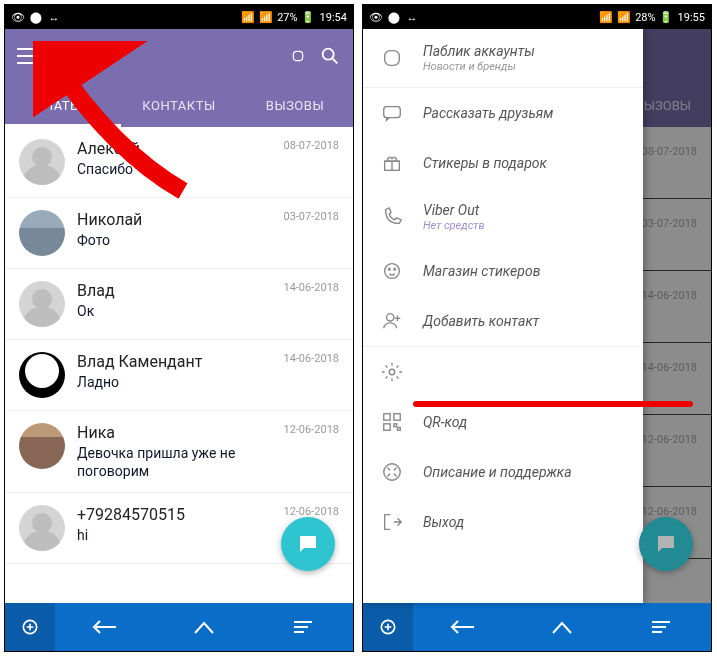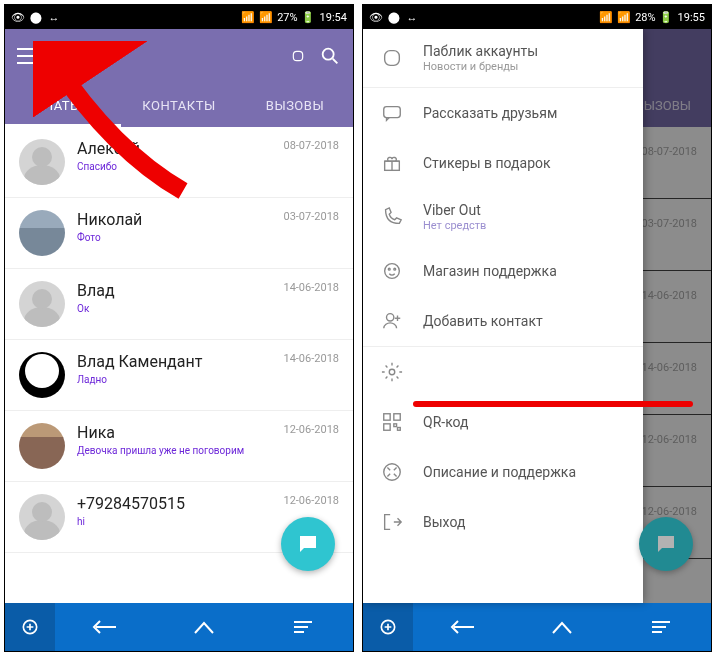--- a/index.html
+++ b/index.html
@@ -20,28 +20,28 @@
   .chat { display: flex; align-items: flex-start; padding: 12px 14px; border-bottom: 1px solid #eee; gap: 12px; }
   .avatar { width: 46px; height: 46px; border-radius: 50%; background: #d4d4d4; flex-shrink: 0; position: relative; overflow: hidden; }
   .avatar.default::after { content: ""; position: absolute; top: 8px; left: 13px; width: 20px; height: 20px; border-radius: 50%; background: #bdbdbd; }
   .avatar.default::before { content: ""; position: absolute; bottom: -8px; left: 5px; width: 36px; height: 28px; border-radius: 50% 50% 0 0; background: #bdbdbd; }
   .avatar.photo1 { background: linear-gradient(#9ab 40%, #789 40%); }
   .avatar.photo2 { background: #000; }
   .avatar.photo2::after { content: ""; position: absolute; top: 2px; left: 6px; width: 34px; height: 34px; border-radius: 50%; background: #fff; }
   .avatar.photo3 { background: linear-gradient(#b97 30%, #865 30%); }
   .chat-body { flex: 1; min-width: 0; }
   .chat-name { font-size: 16px; color: #222; margin-bottom: 2px; }
-  .chat-msg { font-size: 10px; color: #6d28d9; line-height: 1.3; }
+  .chat-msg { font-size: 14px; color: #0f172a; line-height: 1.3; }
   .chat-date { font-size: 11px; color: #999; }
   .fab { position: absolute; bottom: 80px; right: 18px; width: 54px; height: 54px; border-radius: 50%; background: #2fc5d0; display: flex; align-items: center; justify-content: center; color: #fff; box-shadow: 0 2px 6px rgba(0,0,0,0.3); }
   .navbar { height: 48px; background: #0a6ec9; display: flex; align-items: center; }
   .navbtn { flex: 1; display: flex; align-items: center; justify-content: center; color: #fff; height: 100%; }
   .navbtn.small { flex: 0.5; background: #0a5ca8; }
   .drawer { position: absolute; top: 24px; left: 0; width: 280px; bottom: 48px; background: #fff; box-shadow: 2px 0 8px rgba(0,0,0,0.3); overflow-y: auto; }
-  .drawer-item { display: flex; align-items: center; padding: 14px 18px; gap: 20px; color: #555; font-size: 14px; }
+  .drawer-item { display: flex; align-items: center; padding: 14px 18px; gap: 20px; color: #555; font-size: 14px; font-style: italic; }
   .drawer-item.hasdiv { border-bottom: 1px solid #eee; }
   .drawer-icon { width: 22px; height: 22px; color: #888; flex-shrink: 0; }
   .drawer-text { flex: 1; }
   .drawer-sub { font-size: 11px; color: #999; margin-top: 1px; }
   .drawer-sub.purple { color: #9b8fd0; }
   .arrow-ann { position: absolute; top: 36px; left: 28px; width: 180px; height: 160px; pointer-events: none; z-index: 50; }
   .redline { position: absolute; left: 50px; right: 18px; height: 6px; background: #e00; border-radius: 3px; top: 396px; z-index: 40; }
   .bg-header { height: 54px; background: #7a6eaf; }
   .bg-tabs { height: 44px; background: #7a6eaf; color: #e8e4f5; display: flex; align-items: center; justify-content: flex-end; padding-right: 20px; font-size: 13px; }
   .bg-chat { display: flex; justify-content: flex-end; padding: 18px 14px; font-size: 11px; color: #aaa; border-bottom: 1px solid #444; height: 72px; align-items: flex-start; }
@@ -243,21 +243,21 @@
         </div>
       </div>
       <div class="drawer-item">
         <svg class="drawer-icon" viewBox="0 0 24 24" fill="none" stroke="#888" stroke-width="1.5">
           <circle cx="12" cy="12" r="8"></circle>
           <circle cx="9" cy="10" r="1"></circle>
           <circle cx="15" cy="10" r="1"></circle>
           <path d="M9 15c2 2 4 2 6 0"></path>
         </svg>
   <div class="drawer-text">
-          <div>Магазин поддержка</div>
+          <div>Магазин стикеров</div>
         </div>
       </div>
       <div class="drawer-item hasdiv">
         <svg class="drawer-icon" viewBox="0 0 24 24" fill="none" stroke="#888" stroke-width="1.5">
           <circle cx="10" cy="8" r="4"></circle>
           <path d="M3 20c0-4 4-6 7-6s7 2 7 6"></path>
           <line x1="18" y1="6" x2="18" y2="12"></line>
           <line x1="15" y1="9" x2="21" y2="9"></line>
         </svg>
   <div class="drawer-text">

